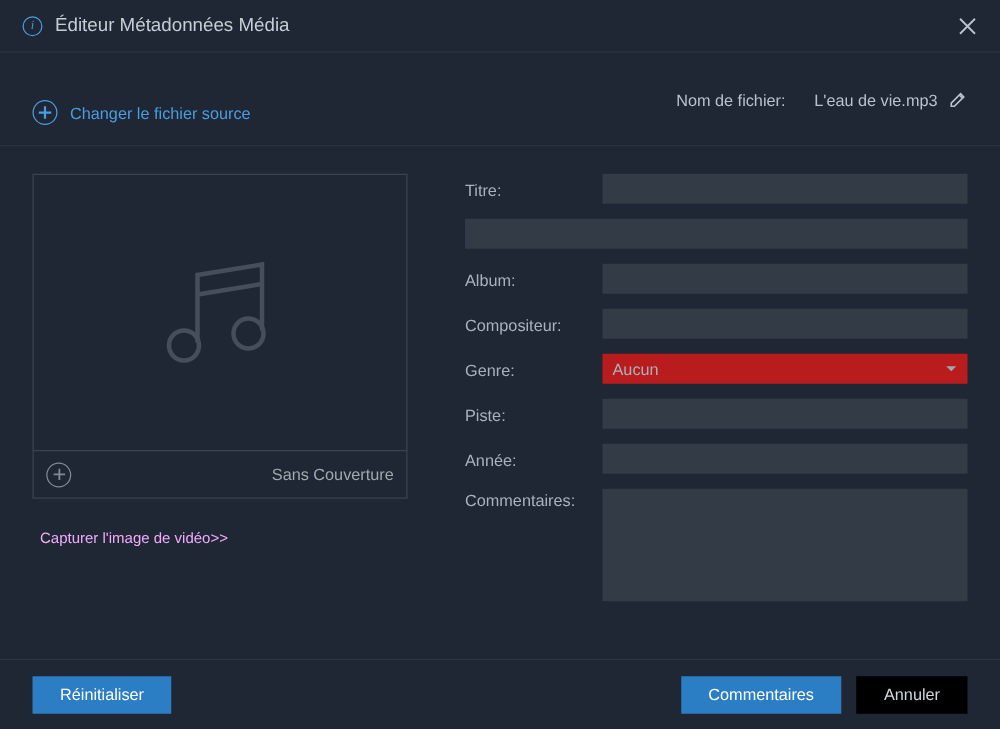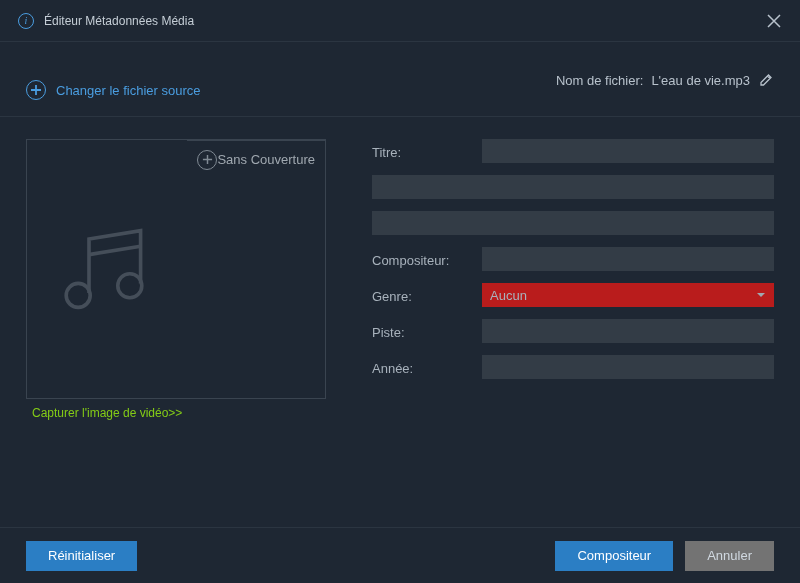--- a/index.html
+++ b/index.html
@@ -24,21 +24,21 @@
   border-radius: 50%;
   display: flex;
   align-items: center;
   justify-content: center;
   color: #4a9de0;
   font-size: 10px;
   font-style: italic;
   font-family: Georgia, serif;
   margin-right: 10px;
 }
-.titlebar .title { flex: 1; color: #c5ced6; font-size: 12px; }
+.titlebar .title { flex: 1; color: #c5ced6; font-size: 15px; }
 .titlebar .close {
   width: 16px; height: 16px;
   color: #b8c2cc;
   cursor: pointer;
 }
 .titlebar .close svg { width: 16px; height: 16px; }
 .toprow {
   display: flex;
   align-items: center;
   padding: 18px 26px 16px 26px;
@@ -61,34 +61,34 @@
   margin-right: 10px;
 }
 .circle-plus svg { width: 12px; height: 12px; }
 .filename-area {
   margin-left: auto;
   display: flex;
   align-items: center;
   color: #b8c2cc;
 }
 .filename-area .label { margin-right: 8px; text-align: right; }
-.filename-area .value { margin-right: 8px; }
+.filename-area .value { margin-right: 8px; margin-left: 15px; }
 .edit-icon { width: 16px; height: 16px; cursor: pointer; color: #b8c2cc; }
 .edit-icon svg { width: 16px; height: 16px; }
 .body {
   display: flex;
   padding: 22px 26px 0 26px;
 }
 .cover-col { width: 300px; }
 .cover-box {
   width: 300px; height: 260px;
   border: 1px solid #3a4450;
   position: relative;
   display: flex;
-  flex-direction: row;
+  flex-direction: column;
 }
 .cover-art {
   flex: 1;
   display: flex;
   align-items: center;
   justify-content: center;
 }
 .cover-art svg { width: 120px; height: 120px; opacity: 0.25; }
 .cover-footer {
   height: 38px;
@@ -105,22 +105,22 @@
   align-items: center;
   justify-content: center;
   cursor: pointer;
 }
 .cover-footer .add-cover svg { width: 11px; height: 11px; color: #808a94; }
 .cover-footer .cover-text {
   margin-left: auto;
   color: #a0a8b0;
 }
 .capture-link {
-  margin-top: 7px;
-  color: #84cc16;
+  margin-top: 24px;
+  color: #f0abfc;
   font-size: 12px;
   cursor: pointer;
   padding-left: 6px;
 }
 .form-col {
   flex: 1;
   margin-left: 46px;
 }
 .form-row {
   display: flex;
@@ -185,21 +185,21 @@
 .btn {
   height: 30px;
   padding: 0 22px;
   display: flex;
   align-items: center;
   justify-content: center;
   cursor: pointer;
   font-size: 13px;
 }
 .btn-primary { background: #2b7ec4; color: #fff; text-align: center; }
-.btn-secondary { background: #737373; color: #d0d8e0; }
+.btn-secondary { background: #000000; color: #d0d8e0; }
 .footer .btn + .btn { margin-left: 12px; }
 .footer .spacer { flex: 1; }
 </style>
 </head>
 <body>
 
 <div class="titlebar">
   <span class="info-icon">i</span>
   <span class="title">Éditeur Métadonnées Média</span>
   <span class="close">
@@ -254,20 +254,21 @@
 
   <div class="form-col">
     <div class="form-row">
       <span class="form-label">Titre:</span>
       <input class="form-input" value="" style="">
     </div>
     <div class="form-row">
       <input class="form-input" value="" style="">
     </div>
     <div class="form-row">
+      <span class="form-label">Album:</span>
       <input class="form-input" value="" style="">
     </div>
     <div class="form-row">
       <span class="form-label">Compositeur:</span>
       <input class="form-input" value="" style="">
     </div>
     <div class="form-row">
       <span class="form-label">Genre:</span>
       <div class="form-select">
         <span class="sel-text">Aucun</span>
@@ -279,21 +280,25 @@
       </div>
     </div>
     <div class="form-row">
       <span class="form-label">Piste:</span>
       <input class="form-input" value="" style="">
     </div>
     <div class="form-row">
       <span class="form-label">Année:</span>
       <input class="form-input" value="" style="">
     </div>
+    <div class="form-row align-top">
+      <span class="form-label">Commentaires:</span>
+      <textarea class="form-textarea" style=""></textarea>
+    </div>
   </div>
 </div>
 
 <div class="footer">
   <div class="btn btn-primary">Réinitialiser</div>
   <div class="spacer"></div>
-  <div class="btn btn-primary">Compositeur</div>
+  <div class="btn btn-primary">Commentaires</div>
   <div class="btn btn-secondary">Annuler</div>
 </div>
 
 </body></html>

